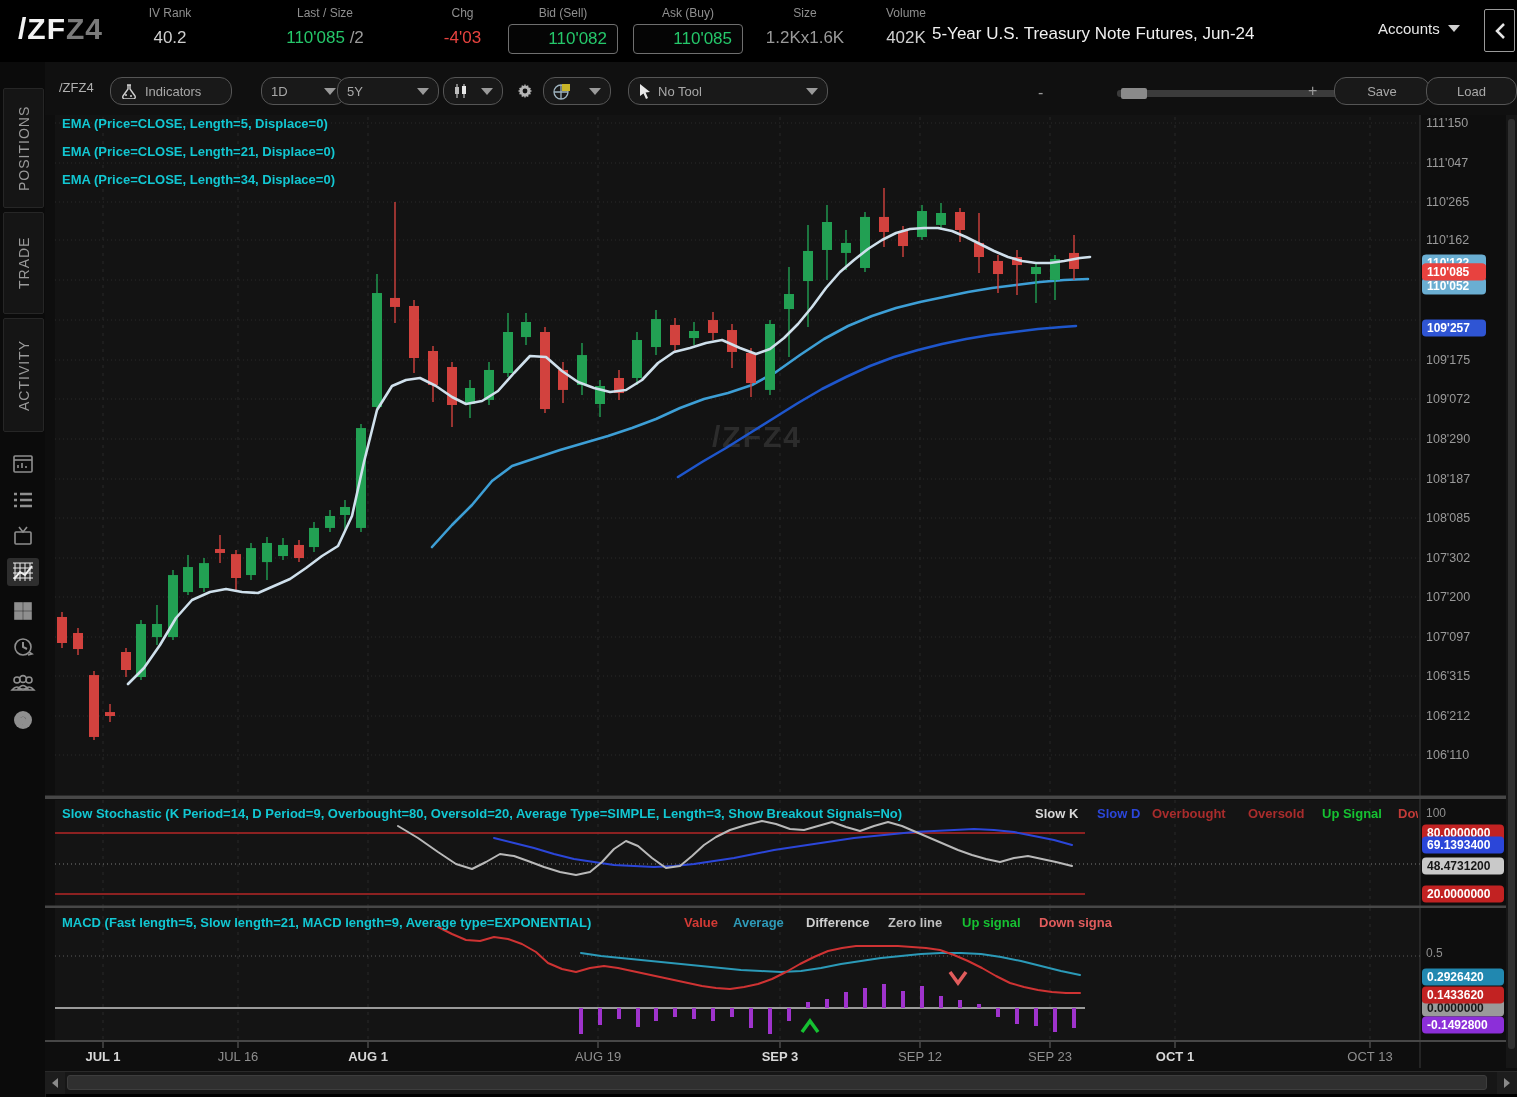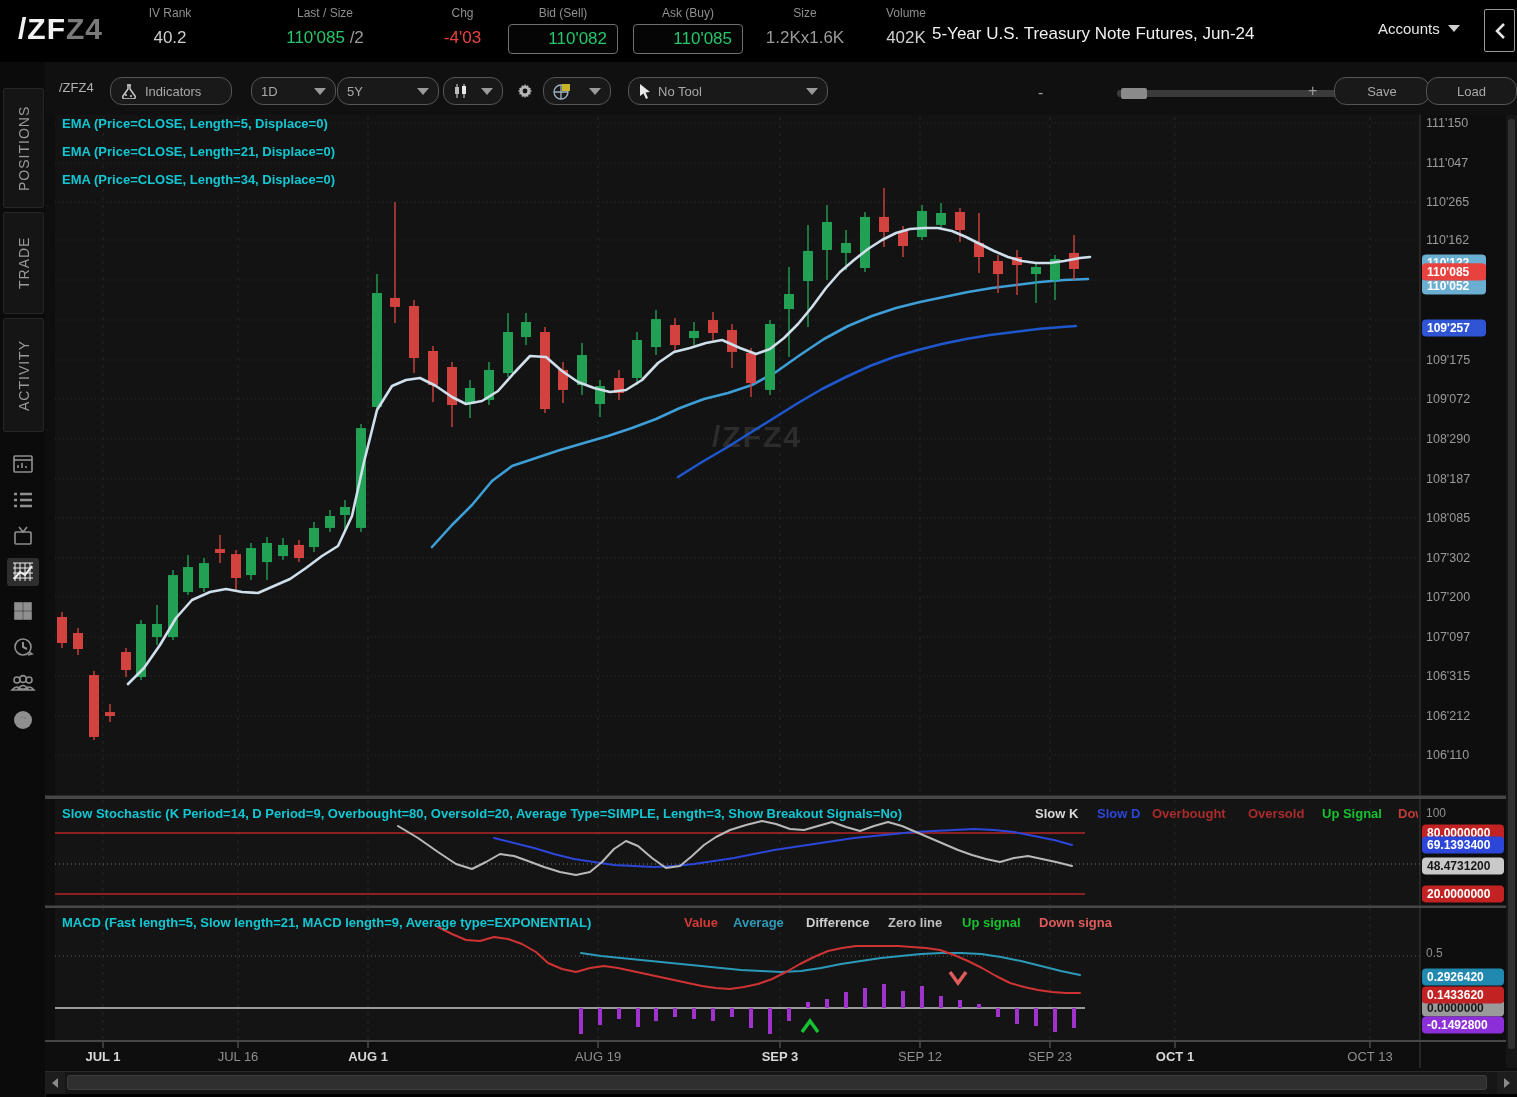--- a/index.html
+++ b/index.html
@@ -165,21 +165,21 @@
   <div class="toolbar">
     <div class="tsym">/ZFZ4</div>
     <div class="tbtn" style="left:65px;width:122px">
       <svg width="18" height="16" viewBox="0 0 18 16">
           <path d="M7 2 h4 M8 2 v4 l-5 7 a2 2 0 0 0 2 3 h8 a2 2 0 0 0 2 -3 l-5 -7 v-4" stroke="#cfcfcf" stroke-width="1.4" fill="none"></path>
           <circle cx="6" cy="12" r="1" fill="#cfcfcf"></circle>
           <circle cx="11" cy="13" r="1" fill="#cfcfcf"></circle>
         </svg>
       <span>Indicators</span>
     </div>
-    <div class="tbtn" style="left:206px;width:85px">
+    <div class="tbtn" style="left:216px;width:85px">
       <span>1D</span>
       <span class="tri"></span>
     </div>
     <div class="tbtn" style="left:292px;width:102px">
       <span>5Y</span>
       <span class="tri"></span>
     </div>
     <div class="tbtn" style="left:398px;width:60px">
       <svg width="16" height="16" viewBox="0 0 16 16">
           <path d="M4 1 v14 M11 1 v14" stroke="#bdbdbd" stroke-width="1.2"></path>

